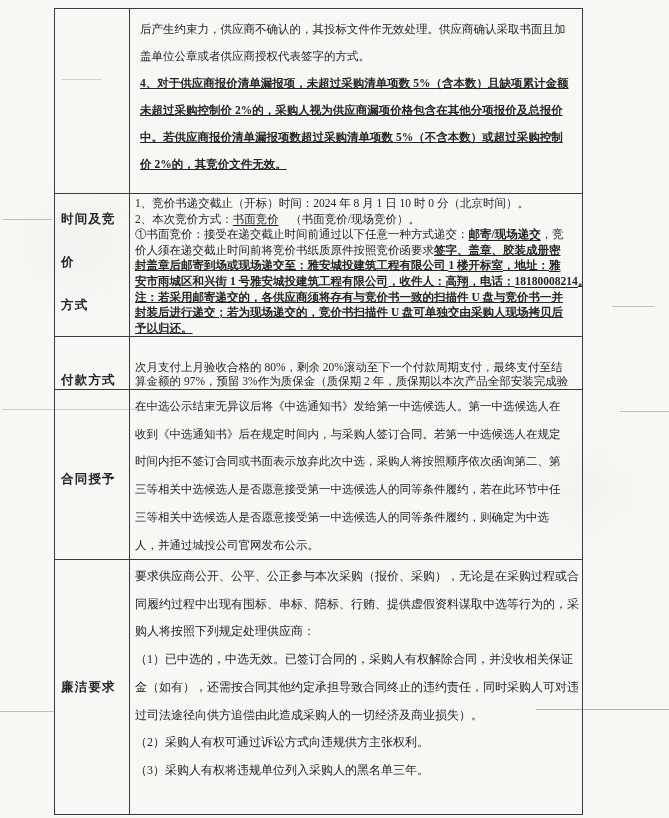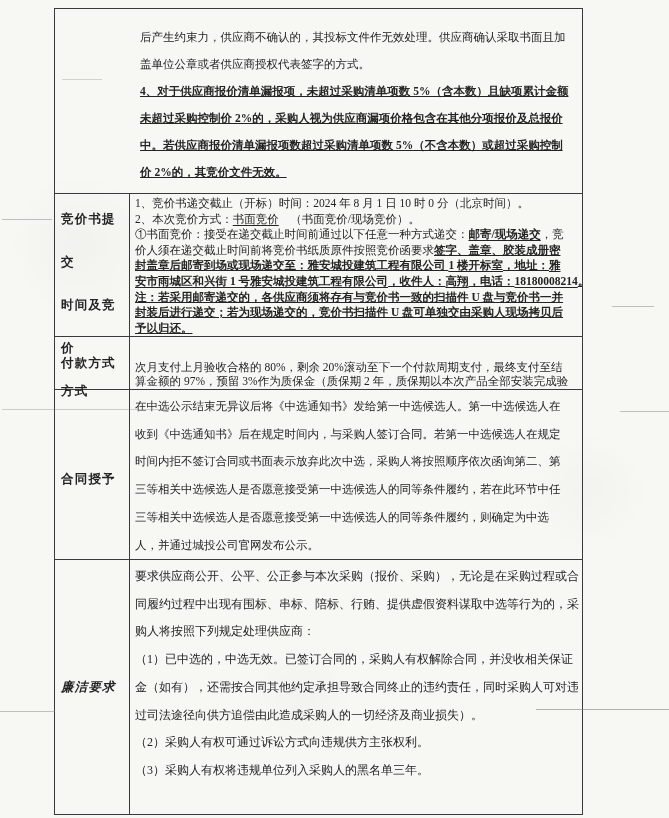--- a/index.html
+++ b/index.html
@@ -36,37 +36,37 @@
     padding-left:6px;
     display:flex;flex-direction:column;
   }
   .content{
     flex:1;box-sizing:border-box;overflow:hidden;
   }
   .tl{white-space:nowrap;}
   .tl .b{font-weight:bold;text-decoration:underline;}
   .tl .u{text-decoration:underline;text-underline-offset:2px;}
   
-  .row0{height:184px;align-items:center;}
+  .row0{height:184px;}
   .row0 .content{font-size:11.5px;line-height:27px;padding:7px 6px 0 10px;}
   .row1{height:143px;}
   .row1 .label{padding-top:4px;}
   .row1 .lab-line{line-height:43px;}
   .row1 .content{font-size:11.5px;line-height:15.6px;padding:2px 6px 0 5px;}
   .row2{height:53px;}
-  .row2 .label{justify-content:center;}
+  .row2 .label{justify-content:flex-end;}
   .row2 .lab-line{line-height:18px;}
   .row2 .content{font-size:11.5px;line-height:14.3px;padding:3px 6px 0 5px;margin-top:20px;}
   .row3{height:170px;}
   .row3 .label{padding-top:8px;justify-content:center;}
   .row3 .lab-line{line-height:18px;}
   .row3 .content{font-size:11.5px;line-height:27.7px;padding:3px 6px 0 5px;}
   .row4{height:255px;}
   .row4 .label{justify-content:center;}
-  .row4 .lab-line{line-height:18px;font-style:italic;}
+  .row4 .lab-line{line-height:18px;}
   .row4 .content{font-size:12px;line-height:27.7px;padding:3px 6px 0 5px;}
   
   .art{position:absolute;height:1px;background:#7a7a7a;opacity:.45;}
   .art1{left:62px;top:79px;width:40px;opacity:.3;}
   .art2{left:2px;top:219px;width:50px;}
   .art3{left:612px;top:306px;width:42px;}
   .art4{left:2px;top:409px;width:168px;opacity:.35;}
   .art5{left:620px;top:411px;width:49px;}
   .art6{left:0px;top:711px;width:55px;}
   .art7{left:536px;top:709px;width:133px;opacity:.55;}
@@ -82,21 +82,20 @@
           <div class="tl"><span>后产生约束力，供应商不确认的，其投标文件作无效处理。供应商确认采取书面且加</span></div>
           <div class="tl"><span>盖单位公章或者供应商授权代表签字的方式。</span></div>
           <div class="tl"><span class="b">4、对于供应商报价清单漏报项，未超过采购清单项数 5%（含本数）且缺项累计金额</span></div>
           <div class="tl"><span class="b">未超过采购控制价 2%的，采购人视为供应商漏项价格包含在其他分项报价及总报价</span></div>
           <div class="tl"><span class="b">中。若供应商报价清单漏报项数超过采购清单项数 5%（不含本数）或超过采购控制</span></div>
           <div class="tl"><span class="b">价 2%的，其竞价文件无效。</span></div>
         </div>
       </div>
       <div class="row row1">
         <div class="label">
-          <div class="lab-line">竞价书提交</div>
           <div class="lab-line">时间及竞价</div>
           <div class="lab-line">方式</div>
         </div>
         <div class="content">
           <div class="tl"><span>1、竞价书递交截止（开标）时间：2024 年 8 月 1 日 10 时 0 分（北京时间）。</span></div>
           <div class="tl"><span>2、本次竞价方式：</span><span class="u">书面竞价</span><span>　（书面竞价/现场竞价）。</span></div>
           <div class="tl"><span>①书面竞价：接受在递交截止时间前通过以下任意一种方式递交：</span><span class="b u">邮寄/现场递交</span><span>，竞</span></div>
           <div class="tl"><span>价人须在递交截止时间前将竞价书纸质原件按照竞价函要求</span><span class="b">签字、盖章、胶装成册密</span></div>
           <div class="tl"><span class="b">封盖章后邮寄到场或现场递交至：雅安城投建筑工程有限公司 </span><span class="b u">1 楼开标室</span><span class="b">，地址：</span><span class="b u">雅</span></div>
           <div class="tl"><span class="b u">安市雨城区和兴街 1 号雅安城投建筑工程有限公司</span><span class="b">，收件人：</span><span class="b u">高翔</span><span class="b">，电话：</span><span class="b u">18180008214</span><span class="b">。</span></div>

